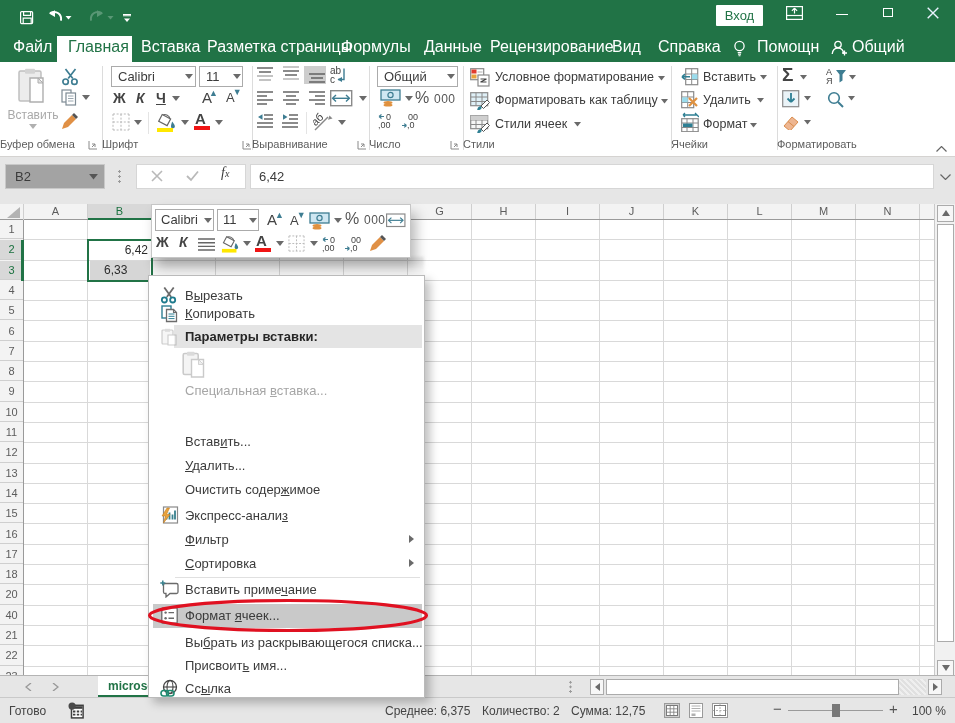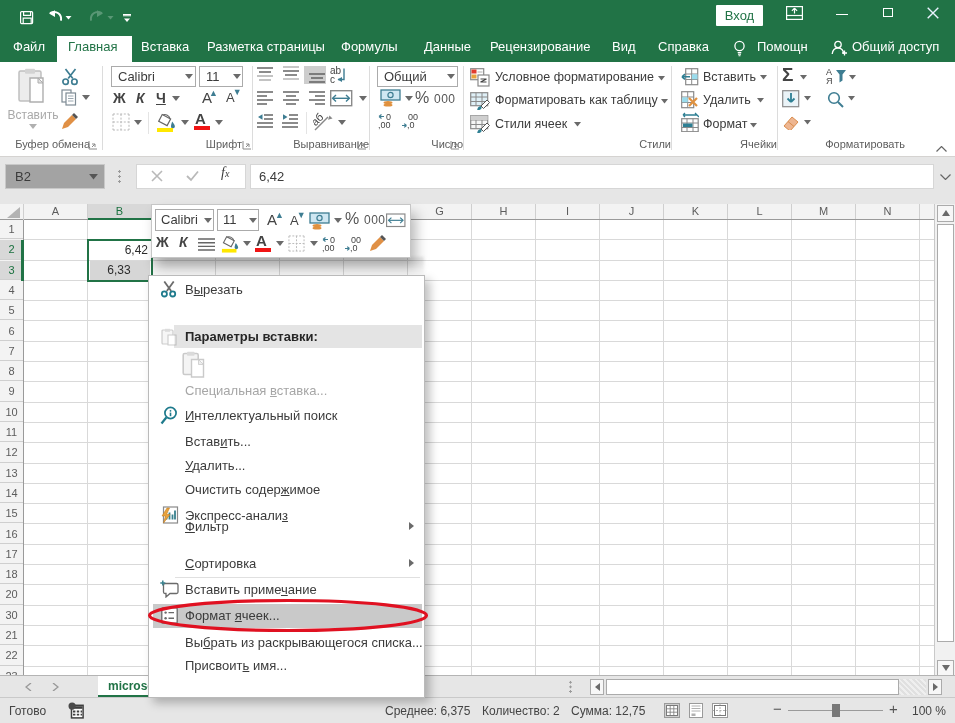--- a/index.html
+++ b/index.html
@@ -2,24 +2,24 @@
 <html><head>
 <meta charset="utf-8">
 <style>
   * { margin:0; padding:0; box-sizing:border-box; }
   html,body { width:955px; height:723px; overflow:hidden; font-family:"Liberation Sans", sans-serif; }
   .abs { position:absolute; }
   #app { position:relative; width:955px; height:723px; background:#fff; }
   
   #titlebar { left:0; top:0; width:955px; height:32px; background:#217346; }
   #tabrow { left:0; top:32px; width:955px; height:30px; background:#217346; }
-  .tab { position:absolute; top:0; height:30px; line-height:30px; color:#fff; font-size:13px; }
+  .tab { position:absolute; top:0; height:30px; line-height:30px; color:#fff; font-size:16px; }
   #ribbon { left:0; top:0; width:955px; height:158px; }
   #ribbonbg { position:absolute; left:0; top:62px; width:955px; height:95px; background:#fff; border-bottom:1px solid #d5d3d1; }
-  .glabel { position:absolute; top:138px; font-size:11px; color:#5d5d5d; text-align:right; }
+  .glabel { position:absolute; top:138px; font-size:11px; color:#5d5d5d; text-align:left; }
   .gsep { position:absolute; top:66px; height:84px; width:1px; background:#dcdcdc; }
   
   #fbar { left:0; top:157px; width:955px; height:47px; background:#e6e6e6; }
   
   #colheads { left:0; top:204px; width:934px; height:16px; background:#f3f3f3; border-bottom:1px solid #9a9a9a; }
   .ch { position:absolute; top:0; height:15px; line-height:15px; text-align:center; font-size:11px; color:#5c5c5c; border-right:1px solid #cfcfcf; }
   #grid { left:24px; top:220px; width:910px; height:455px; background:
       repeating-linear-gradient(to right, transparent 0px, transparent 63px, #d9d9d9 63px, #d9d9d9 64px),
       repeating-linear-gradient(to bottom, transparent 0px, transparent 19.3px, #d9d9d9 19.3px, #d9d9d9 20.3px);
       background-color:#fff; }
@@ -456,30 +456,30 @@
     <div class="rh" style="top:182.7px;height:19.3px;line-height:19.3px;">10</div>
     <div class="rh" style="top:203px;height:19.3px;line-height:19.3px;">11</div>
     <div class="rh" style="top:223.3px;height:19.3px;line-height:19.3px;">12</div>
     <div class="rh" style="top:243.6px;height:19.3px;line-height:19.3px;">13</div>
     <div class="rh" style="top:263.9px;height:19.3px;line-height:19.3px;">14</div>
     <div class="rh" style="top:284.2px;height:19.3px;line-height:19.3px;">15</div>
     <div class="rh" style="top:304.5px;height:19.3px;line-height:19.3px;">16</div>
     <div class="rh" style="top:324.8px;height:19.3px;line-height:19.3px;">17</div>
     <div class="rh" style="top:345.1px;height:19.3px;line-height:19.3px;">18</div>
     <div class="rh" style="top:365.4px;height:19.3px;line-height:19.3px;">20</div>
-    <div class="rh" style="top:385.7px;height:19.3px;line-height:19.3px;">30</div>
+    <div class="rh" style="top:385.7px;height:19.3px;line-height:19.3px;">40</div>
     <div class="rh" style="top:406px;height:19.3px;line-height:19.3px;">21</div>
     <div class="rh" style="top:426.3px;height:19.3px;line-height:19.3px;">22</div>
     <div class="rh" style="top:446.6px;height:19.3px;line-height:19.3px;">23</div>
     <div class="abs" style="left:21px;top:20.3px;width:3px;height:40.6px;background:#217346;"></div>
   </div>
   <div class="abs" id="grid"></div>
   <div class="abs" style="left:90px;top:260.5px;width:60px;height:19px;background:#d6d6d6;"></div>
   <div class="abs" style="left:90px;top:241px;width:58px;height:19px;text-align:right;font-size:12px;color:#2b2b2b;line-height:19px;">6,42</div>
-  <div class="abs" style="left:90px;top:260.5px;width:58px;height:19px;text-align:center;font-size:12px;color:#2b2b2b;line-height:19px;">6,33</div>
+  <div class="abs" style="left:104px;top:260.5px;width:58px;height:19px;text-align:left;font-size:12px;color:#2b2b2b;line-height:19px;">6,33</div>
   <div class="abs" style="left:86.5px;top:238.5px;width:66px;height:43px;border:2px solid #217346;"></div>
   <div class="abs" id="vscroll">
     <div class="abs" style="left:2px;top:1px;width:17px;height:17px;background:#f7f7f7;border:1px solid #ababab;"></div>
     <svg class="abs" style="left:7px;top:6px" width="8" height="6" viewBox="0 0 8 6">
         <path d="M4 0 L8 6 H0 Z" fill="#6a6a6a"></path>
       </svg>
     <div class="abs" style="left:2px;top:20px;width:17px;height:418px;background:#fff;border:1px solid #ababab;"></div>
     <div class="abs" style="left:2px;top:456px;width:17px;height:17px;background:#f7f7f7;border:1px solid #ababab;"></div>
     <svg class="abs" style="left:7px;top:461px" width="8" height="6" viewBox="0 0 8 6">
         <path d="M4 6 L8 0 H0 Z" fill="#6a6a6a"></path>
@@ -605,73 +605,73 @@
           <text x="5" y="16">,0</text>
         </g>
       <path d="M0 13.5 h4.5 M4.5 13.5 l-2.3 -1.9 M4.5 13.5 l-2.3 1.9" stroke="#3e7d92" stroke-width="1.2" fill="none"></path>
     </svg>
     <svg class="abs" style="left:216px;top:29px" width="19" height="19" viewBox="0 0 19 19">
       <path d="M2 17 l6-2 8-8 -4-4 -8 8 z" fill="#e09045"></path>
       <path d="M12 3 l4 4 2-2 -4-4 z" fill="#555"></path>
     </svg>
   </div>
   <div class="abs" id="ctxmenu">
-    <div class="mi" style="top:2px;">
+    <div class="mi" style="top:8px;">
         <span class="txt">В<u>ы</u>резать</span>
       <svg class="abs" style="left:7px;top:3px" width="18" height="17" viewBox="0 0 19 18">
         <path d="M14.5 0.5 L7.2 10.5 M4.5 0.5 L11.8 10.5" stroke="#6c6c6c" stroke-width="1.9"></path>
         <circle cx="4.6" cy="13.7" r="2.7" fill="none" stroke="#1e7a8c" stroke-width="1.9"></circle>
         <circle cx="13.4" cy="13.7" r="2.7" fill="none" stroke="#1e7a8c" stroke-width="1.9"></circle>
+      </svg>
+    </div>
+    <div class="mi" style="top:26px;">
+        <span class="txt"><u>К</u>опировать</span>
+      <svg class="abs" style="left:8px;top:3px" width="17" height="18" viewBox="0 0 17 18">
+        <rect x="1" y="1" width="9" height="12" fill="#fff" stroke="#2e7f93" stroke-width="1.4"></rect>
+        <path d="M5.5 4.5 h7 l3 3 v9 h-10 z" fill="#fff" stroke="#6c6c6c" stroke-width="1.3"></path>
+        <path d="M12.5 4.5 v3 h3" fill="none" stroke="#6c6c6c" stroke-width="1.1"></path>
+        <path d="M7.5 9 h6 M7.5 11.3 h6 M7.5 13.6 h6" stroke="#2e7f93" stroke-width="1"></path>
       </svg>
     </div>
     <div class="mi" style="top:49px;">
         <div class="abs" style="left:21px;top:0;width:248px;height:23px;background:#e4e4e4;"></div>
         <span class="txt" style="font-weight:bold;color:#262626;">Параметры вставки:</span>
       <svg class="abs" style="left:8px;top:3px" width="16" height="18" viewBox="0 0 16 18" opacity="0.5">
         <rect x="1" y="2" width="11" height="14" rx="1" fill="#eee" stroke="#9a9a9a" stroke-width="1.2"></rect>
         <rect x="4" y="0.8" width="5" height="3" fill="#bbb"></rect>
         <path d="M7 7 h8 v10 h-8 z" fill="#fff" stroke="#9a9a9a" stroke-width="1.1"></path>
       </svg>
     </div>
     <svg class="abs" style="left:33px;top:75px" width="23" height="27" viewBox="0 0 23 27" opacity="0.55">
       <rect x="1.2" y="2.5" width="15" height="21" rx="1.5" fill="#ececec" stroke="#a0a0a0" stroke-width="1.6"></rect>
       <rect x="5" y="0.8" width="7.5" height="4" rx="0.8" fill="#bdbdbd"></rect>
       <path d="M9.5 8.5 h12 v17.5 h-12 z" fill="#fff" stroke="#a0a0a0" stroke-width="1.4"></path>
       <path d="M16.5 8.5 l5 5 h-5 z" fill="#e0e0e0" stroke="#a0a0a0" stroke-width="0.8"></path>
     </svg>
     <div class="mi dis" style="top:103px;">
         <span class="txt">Специальная <u>в</u>ставка...</span>
       </div>
-    <div class="mi" style="top:128px;">
-        <span class="txt"><u>И</u>нтеллектуальный поиск</span>
-      <svg class="abs" style="left:7px;top:2px" width="18" height="19" viewBox="0 0 18 19">
-        <circle cx="10.5" cy="7" r="5.6" fill="none" stroke="#1e7a8c" stroke-width="1.7"></circle>
-        <path d="M6.3 11.5 L1.5 17.5" stroke="#1e7a8c" stroke-width="2.2"></path>
-        <circle cx="10.5" cy="4.8" r="0.9" fill="#1e7a8c"></circle>
-        <path d="M10.5 6.6 v3.6" stroke="#1e7a8c" stroke-width="1.6"></path>
-      </svg>
-    </div>
     <div class="mi" style="top:154px;">
         <span class="txt">Встав<u>и</u>ть...</span>
       </div>
     <div class="mi" style="top:178px;">
         <span class="txt"><u>У</u>далить...</span>
       </div>
     <div class="mi" style="top:228px;">
         <span class="txt">Экспресс-анали<u>з</u></span>
       <svg class="abs" style="left:7px;top:2px" width="19" height="19" viewBox="0 0 19 19">
         <rect x="3.5" y="1" width="14" height="16" fill="#fff" stroke="#8a8a8a" stroke-width="1.2"></rect>
         <path d="M6.5 13.5 v-4 M9.5 13.5 v-7 M12.5 13.5 v-5 M15 13.5 v-9" stroke="#39818e" stroke-width="1.8"></path>
         <path d="M7 2 L2 10 h3.5 L3.5 17 L10 8.5 H6.5 L9.5 2 z" fill="#e8a33d" stroke="#c77f1e" stroke-width="0.6"></path>
       </svg>
     </div>
     <div class="mi" style="top:202px;">
         <span class="txt">Очистить содер<u>ж</u>имое</span>
       </div>
-    <div class="mi" style="top:239px;">
+    <div class="mi" style="top:252px;">
         <span class="txt"><u>Ф</u>ильтр</span>
         <span class="sub"></span>
       </div>
     <div class="mi" style="top:276px;">
         <span class="txt"><u>С</u>ортировка</span>
         <span class="sub"></span>
       </div>
     <div class="abs" style="left:26px;top:301px;width:245px;height:1px;background:#e0e0e0;"></div>
     <div class="mi" style="top:302px;">
         <span class="txt">Вставить приме<u>ч</u>ание</span>
@@ -688,17 +688,27 @@
       <svg class="abs" style="left:8px;top:3px" width="17" height="17" viewBox="0 0 17 17">
         <rect x="0.8" y="0.8" width="15.4" height="15.4" rx="1" fill="#fff" stroke="#6a6a6a" stroke-width="1.3"></rect>
         <circle cx="4.6" cy="5.6" r="1.2" fill="#6a6a6a"></circle>
         <circle cx="4.6" cy="11.2" r="1.2" fill="#6a6a6a"></circle>
         <path d="M7.5 5.6 h5.5 M7.5 11.2 h5.5" stroke="#6a6a6a" stroke-width="1.4"></path>
       </svg>
     </div>
     <div class="mi" style="top:378px;">
         <span class="txt">Присвоит<u>ь</u> имя...</span>
       </div>
+    <div class="mi" style="top:401px;">
+        <span class="txt">Сс<u>ы</u>лка</span>
+      <svg class="abs" style="left:7px;top:2px" width="19" height="19" viewBox="0 0 19 19">
+        <circle cx="10" cy="8" r="6.5" fill="none" stroke="#444" stroke-width="1.3"></circle>
+        <ellipse cx="10" cy="8" rx="3" ry="6.5" fill="none" stroke="#444" stroke-width="1.1"></ellipse>
+        <path d="M3.6 8 h12.8" stroke="#444" stroke-width="1.1"></path>
+        <rect x="1" y="11.5" width="7.5" height="5.5" rx="2.7" fill="none" stroke="#1f8a70" stroke-width="1.6"></rect>
+        <rect x="6.5" y="11.5" width="7.5" height="5.5" rx="2.7" fill="none" stroke="#1f8a70" stroke-width="1.6"></rect>
+      </svg>
+    </div>
   </div>
   <svg class="abs" style="left:146px;top:598px" width="285" height="35" viewBox="0 0 285 35">
     <ellipse cx="142" cy="17.5" rx="138.5" ry="15" fill="none" stroke="#e01121" stroke-width="3.2"></ellipse>
   </svg>
 </div>
 
 </body></html>

